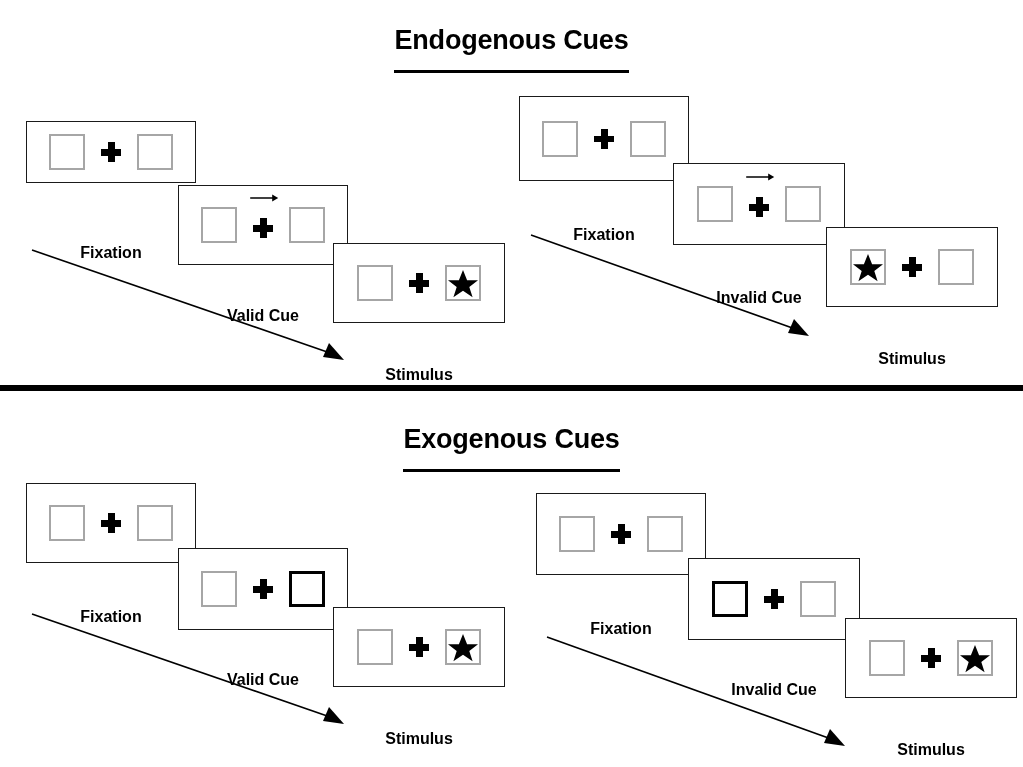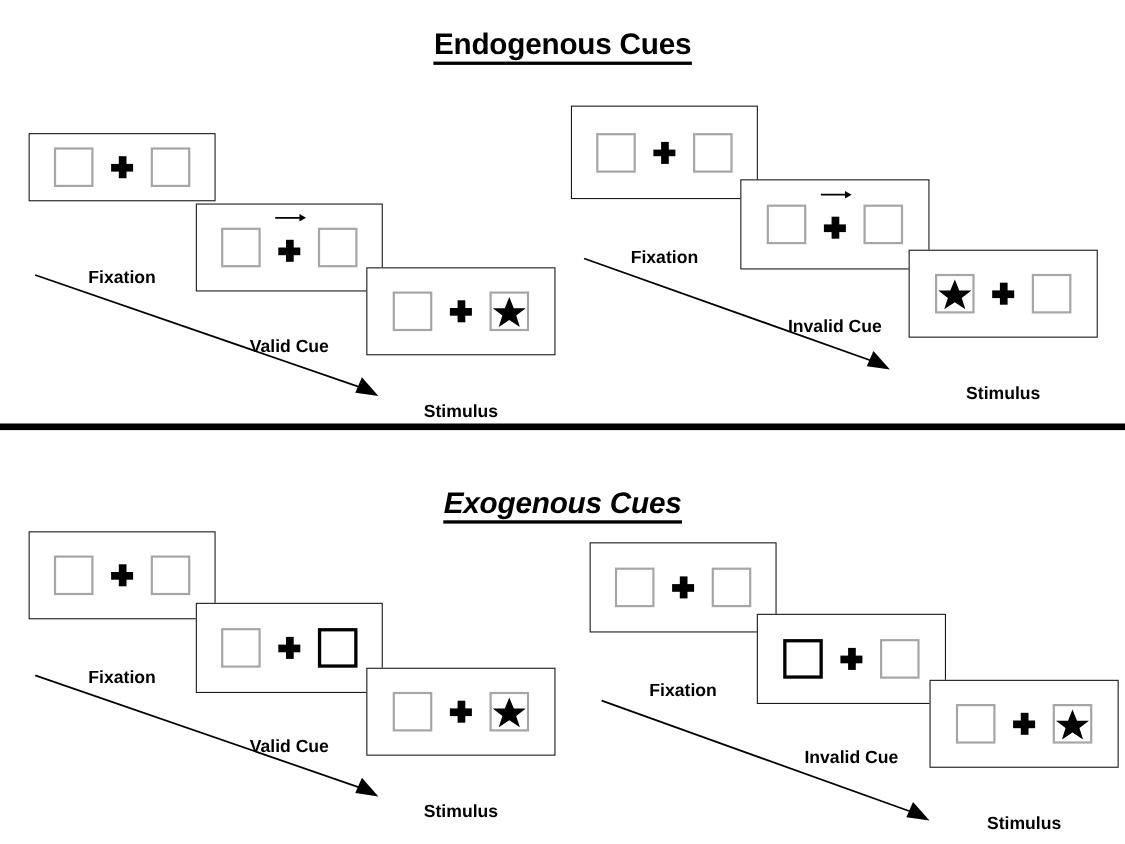--- a/index.html
+++ b/index.html
@@ -21,24 +21,24 @@
     position: absolute;
     width: 100%;
     text-align: center;
     font-size: 27px;
     font-weight: bold;
     letter-spacing: -0.2px;
     color: #000;
   }
   .section-title span {
     border-bottom: 3px solid #000;
-    padding-bottom: 1px;
+    padding-bottom: 15px;
   }
   #title-endogenous { top: 25px; left: 0; }
-  #title-exogenous  { top: 442px; left: 0; font-style: italic; }
+  #title-exogenous  { top: 424px; left: 0; }
 
   
   .divider {
     position: absolute;
     left: 0;
     width: 1023px;
     height: 6px;
     background: #000;
     top: 385px;
   }

